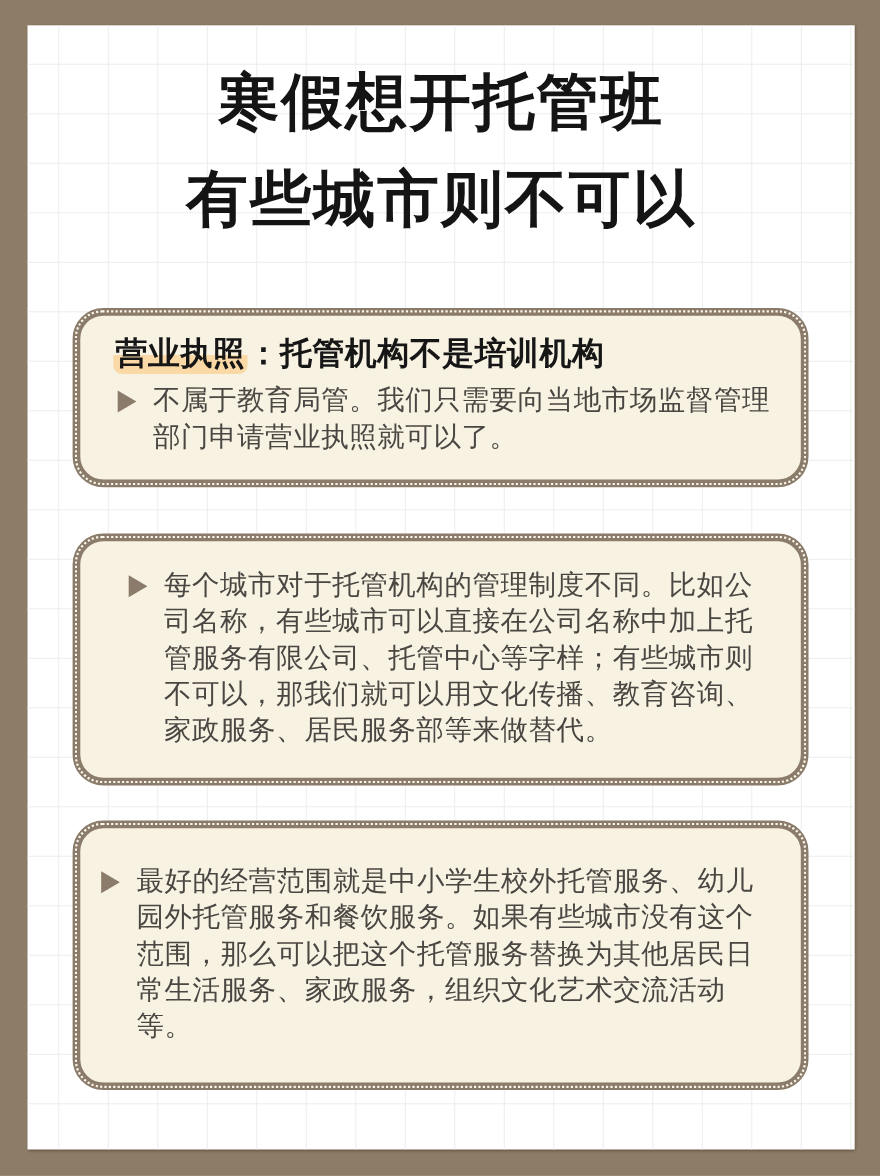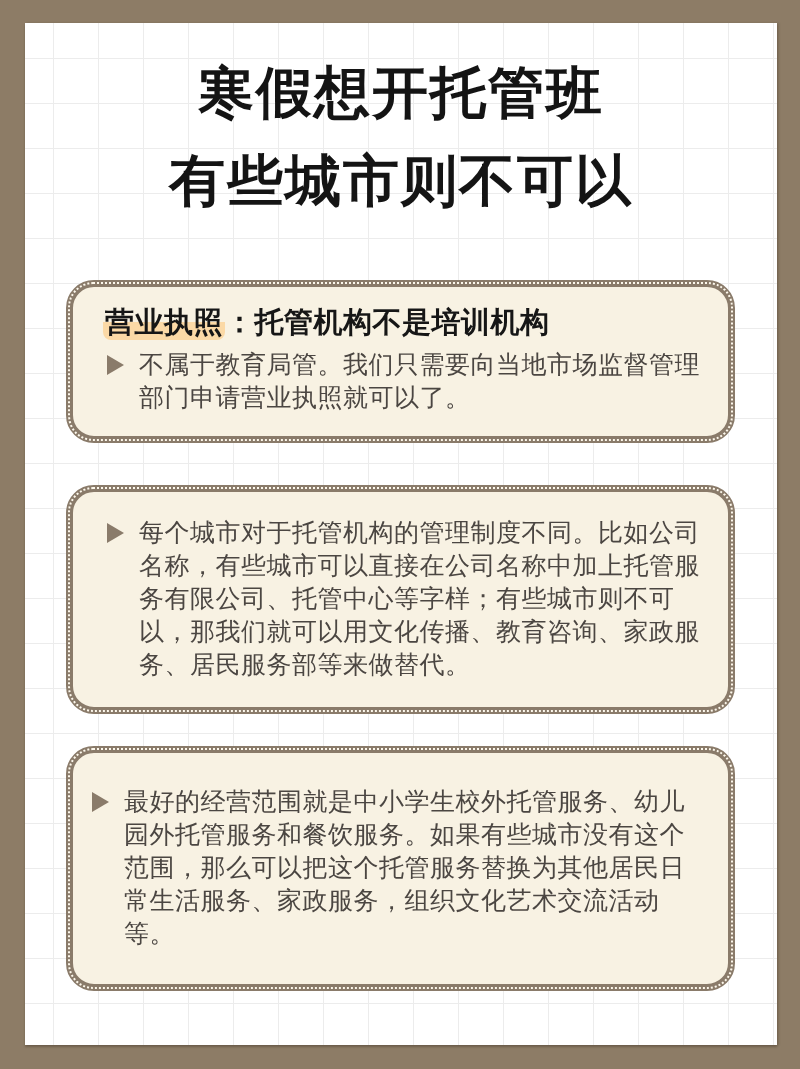--- a/index.html
+++ b/index.html
@@ -54,21 +54,21 @@
     position:absolute;
     inset:-5px;
     border:2px dotted var(--stitch);
     border-radius:25px;
     pointer-events:none;
   }
   #card-1{top:257px;}
   #card-2{top:462px;}
   #card-3{top:723px;}
   .card-inner-1{padding:15px 26px 22px 30px;}
-  .card-inner-2{padding:24px 26px 26px 30px;}
+  .card-inner-2{padding:24px 26px 26px 40px;}
   .card-inner-3{padding:32px 26px 34px 15px;}
   .card-heading{
     font-size:29px;
     font-weight:800;
     color:#161616;
     line-height:40px;
     margin-bottom:6px;
     letter-spacing:.5px;
   }
   .hl{

